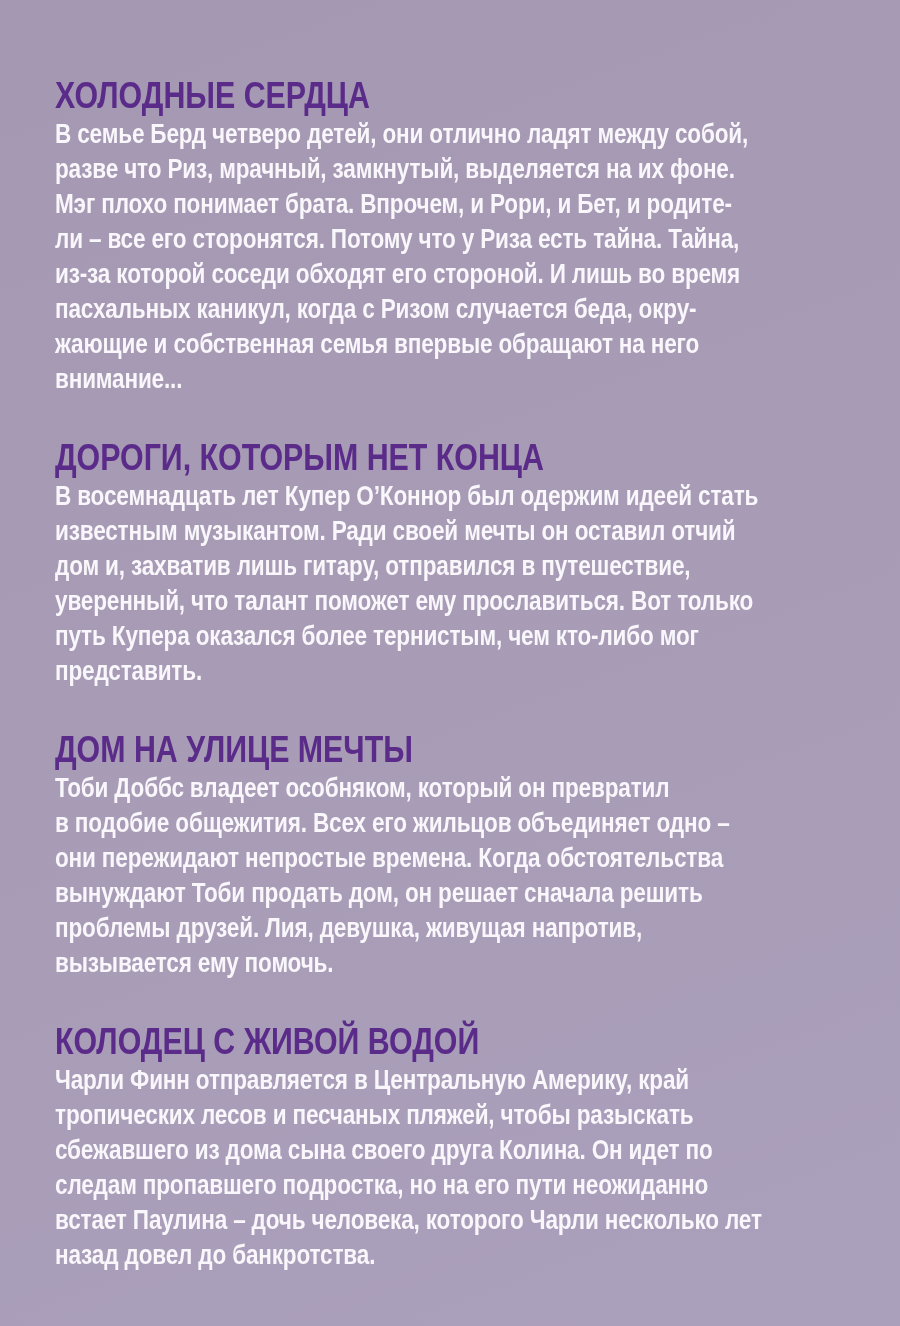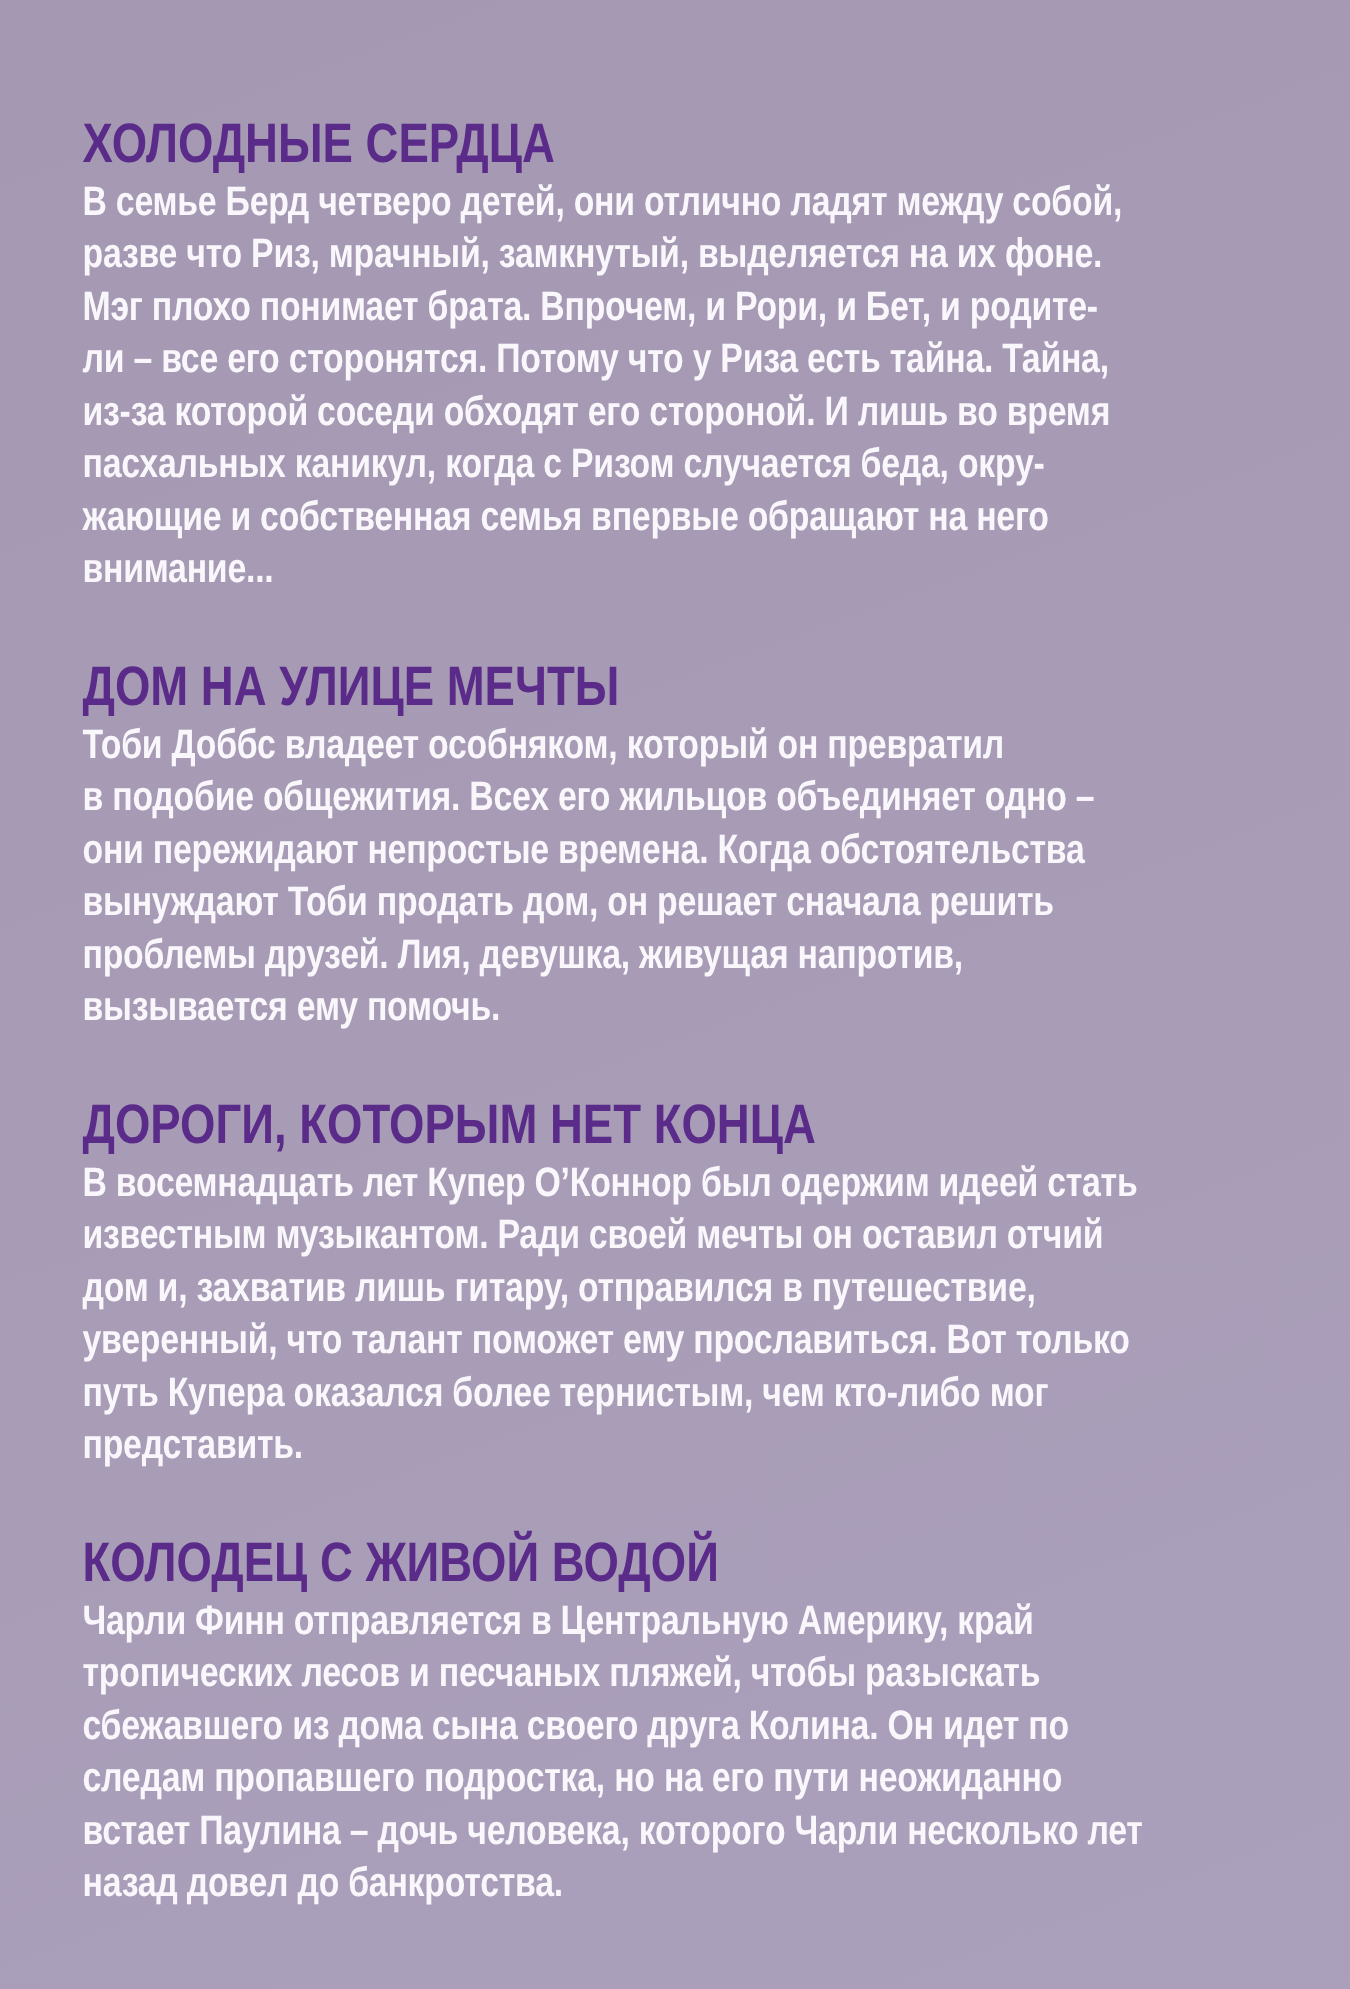--- a/index.html
+++ b/index.html
@@ -64,40 +64,40 @@
           <div class="line">Мэг плохо понимает брата. Впрочем, и Рори, и Бет, и родите-</div>
           <div class="line">ли – все его сторонятся. Потому что у Риза есть тайна. Тайна,</div>
           <div class="line">из-за которой соседи обходят его стороной. И лишь во время</div>
           <div class="line">пасхальных каникул, когда с Ризом случается беда, окру-</div>
           <div class="line">жающие и собственная семья впервые обращают на него</div>
           <div class="line">внимание...</div>
         </div>
   </section>
 
   <section class="section">
+    <h2 class="section-title">ДОРОГИ, КОТОРЫМ НЕТ КОНЦА</h2>
+    <div class="section-body">
+          <div class="line">В восемнадцать лет Купер О’Коннор был одержим идеей стать</div>
+          <div class="line">известным музыкантом. Ради своей мечты он оставил отчий</div>
+          <div class="line">дом и, захватив лишь гитару, отправился в путешествие,</div>
+          <div class="line">уверенный, что талант поможет ему прославиться. Вот только</div>
+          <div class="line">путь Купера оказался более тернистым, чем кто-либо мог</div>
+          <div class="line">представить.</div>
+        </div>
+  </section>
+
+  <section class="section">
     <h2 class="section-title">ДОМ НА УЛИЦЕ МЕЧТЫ</h2>
     <div class="section-body">
           <div class="line">Тоби Доббс владеет особняком, который он превратил</div>
           <div class="line">в подобие общежития. Всех его жильцов объединяет одно –</div>
           <div class="line">они пережидают непростые времена. Когда обстоятельства</div>
           <div class="line">вынуждают Тоби продать дом, он решает сначала решить</div>
           <div class="line">проблемы друзей. Лия, девушка, живущая напротив,</div>
           <div class="line">вызывается ему помочь.</div>
-        </div>
-  </section>
-
-  <section class="section">
-    <h2 class="section-title">ДОРОГИ, КОТОРЫМ НЕТ КОНЦА</h2>
-    <div class="section-body">
-          <div class="line">В восемнадцать лет Купер О’Коннор был одержим идеей стать</div>
-          <div class="line">известным музыкантом. Ради своей мечты он оставил отчий</div>
-          <div class="line">дом и, захватив лишь гитару, отправился в путешествие,</div>
-          <div class="line">уверенный, что талант поможет ему прославиться. Вот только</div>
-          <div class="line">путь Купера оказался более тернистым, чем кто-либо мог</div>
-          <div class="line">представить.</div>
         </div>
   </section>
 
   <section class="section">
     <h2 class="section-title">КОЛОДЕЦ С ЖИВОЙ ВОДОЙ</h2>
     <div class="section-body">
           <div class="line">Чарли Финн отправляется в Центральную Америку, край</div>
           <div class="line">тропических лесов и песчаных пляжей, чтобы разыскать</div>
           <div class="line">сбежавшего из дома сына своего друга Колина. Он идет по</div>
           <div class="line">следам пропавшего подростка, но на его пути неожиданно</div>

